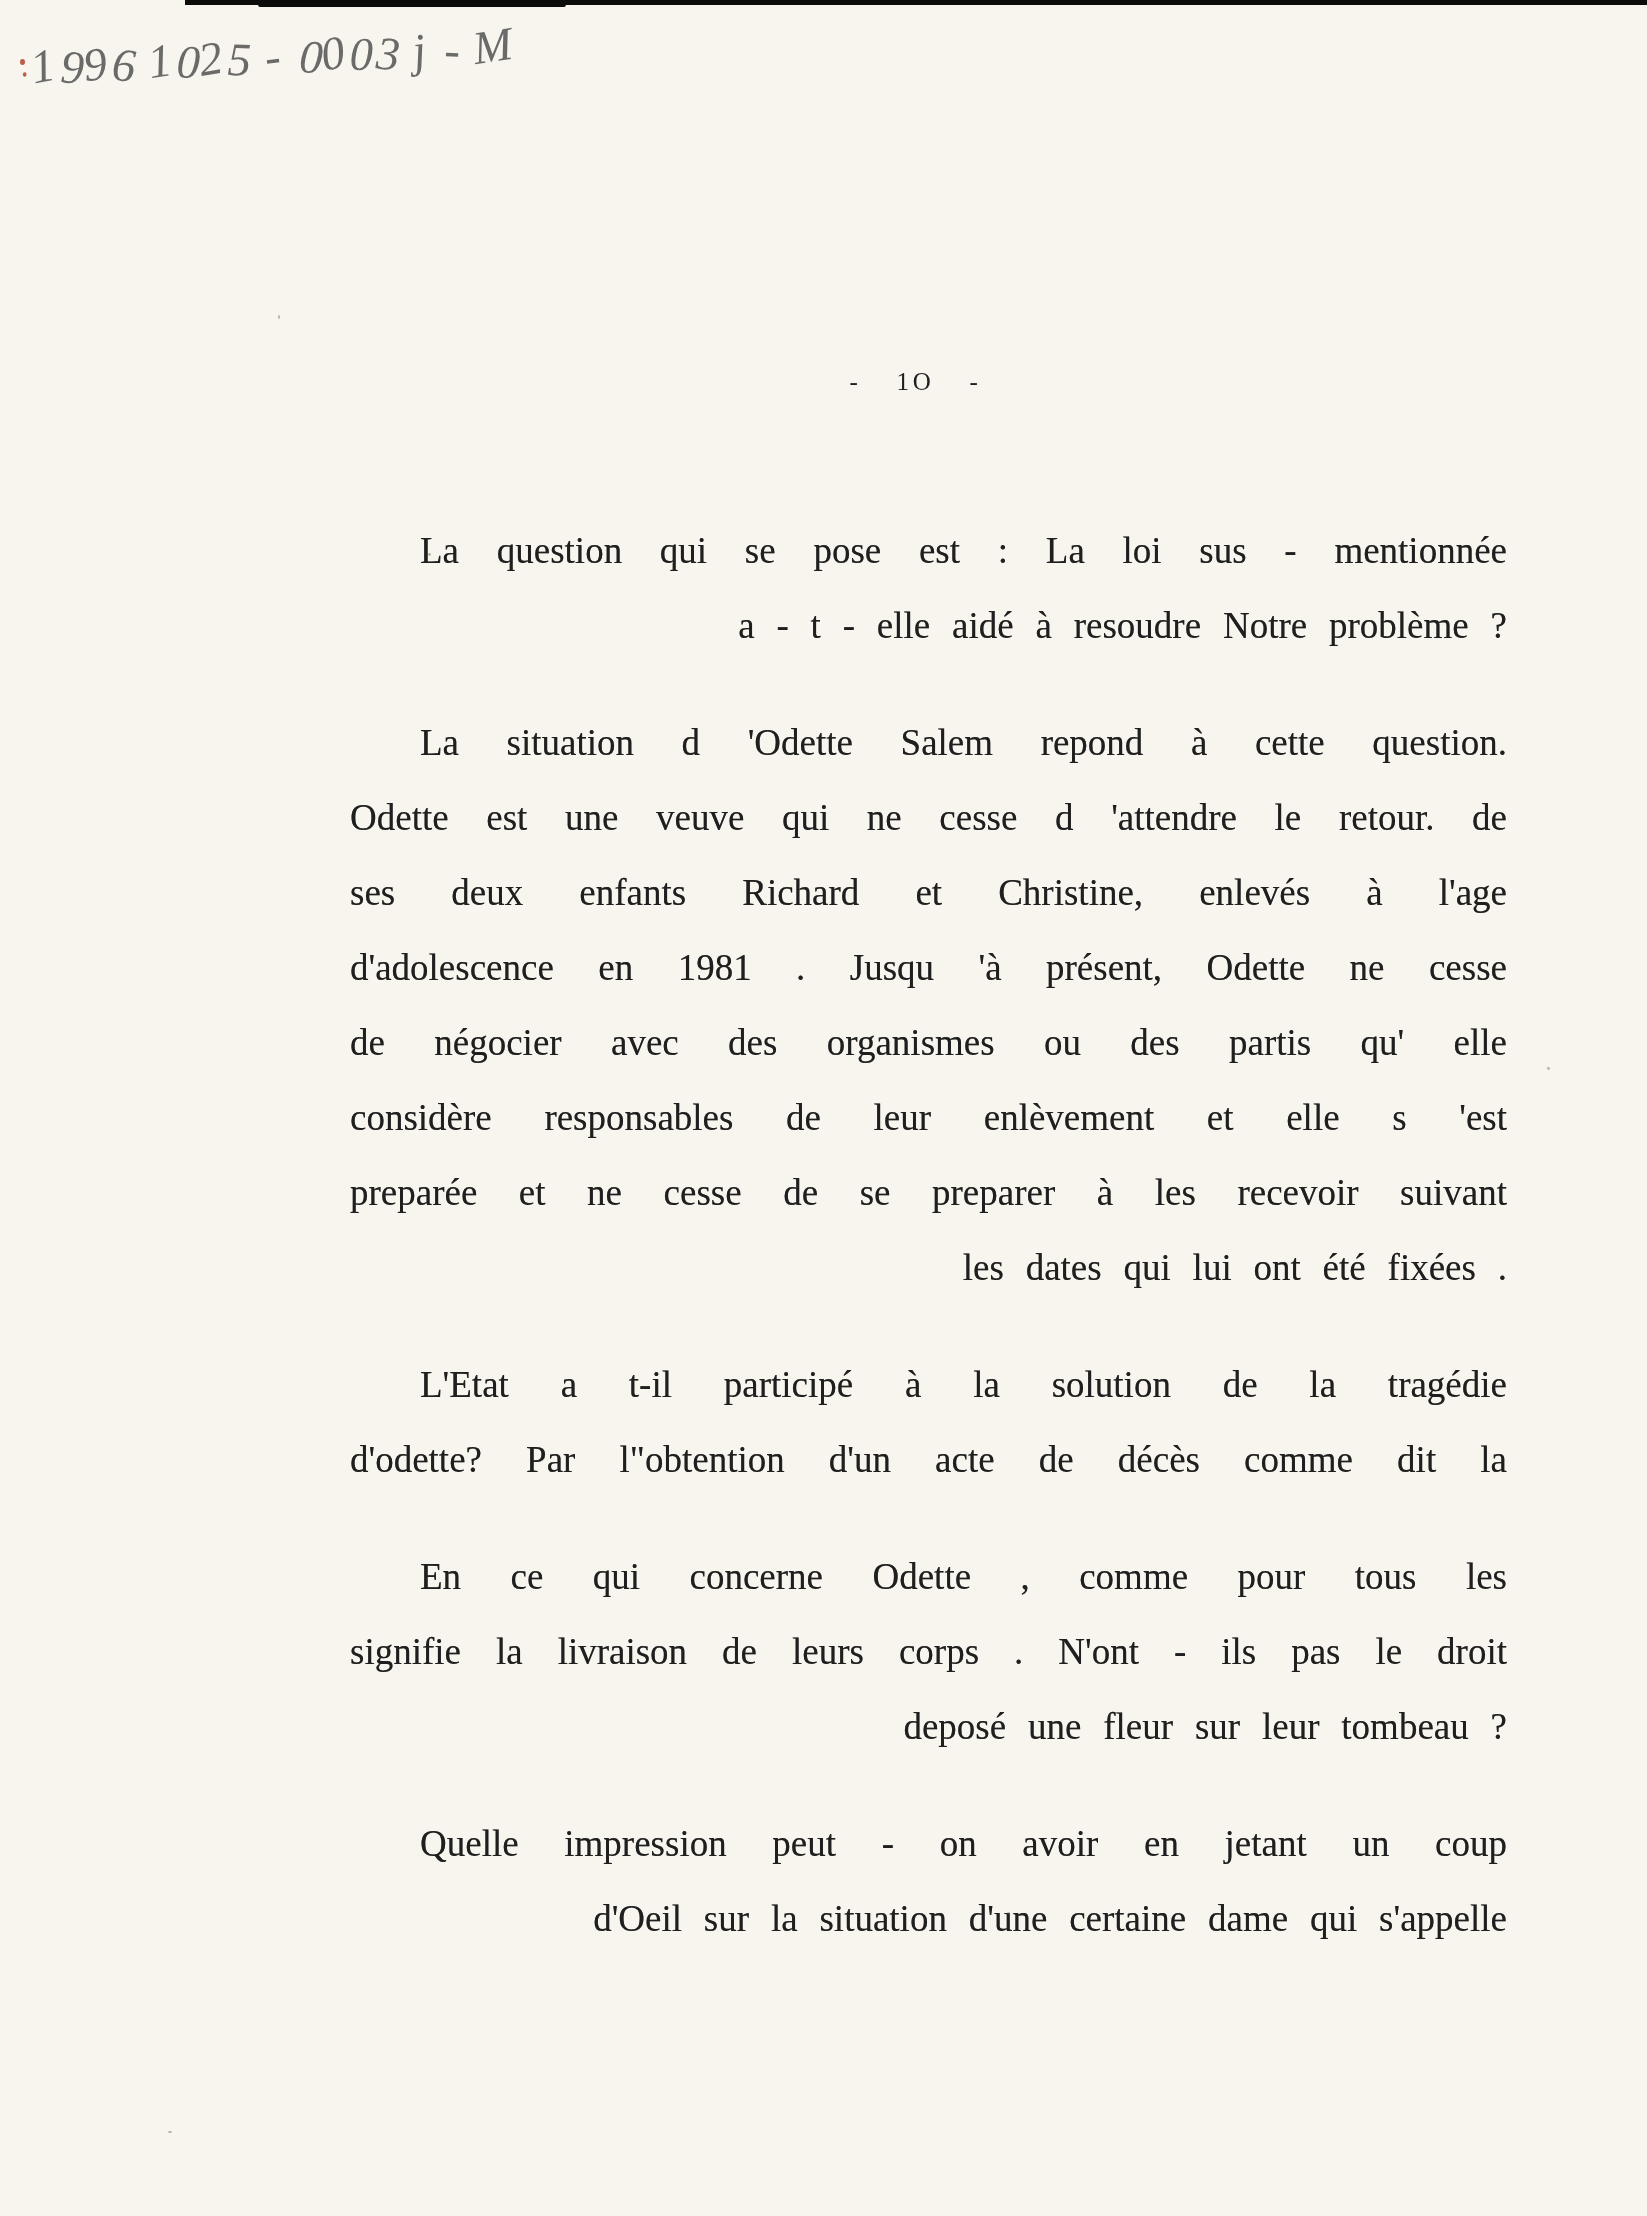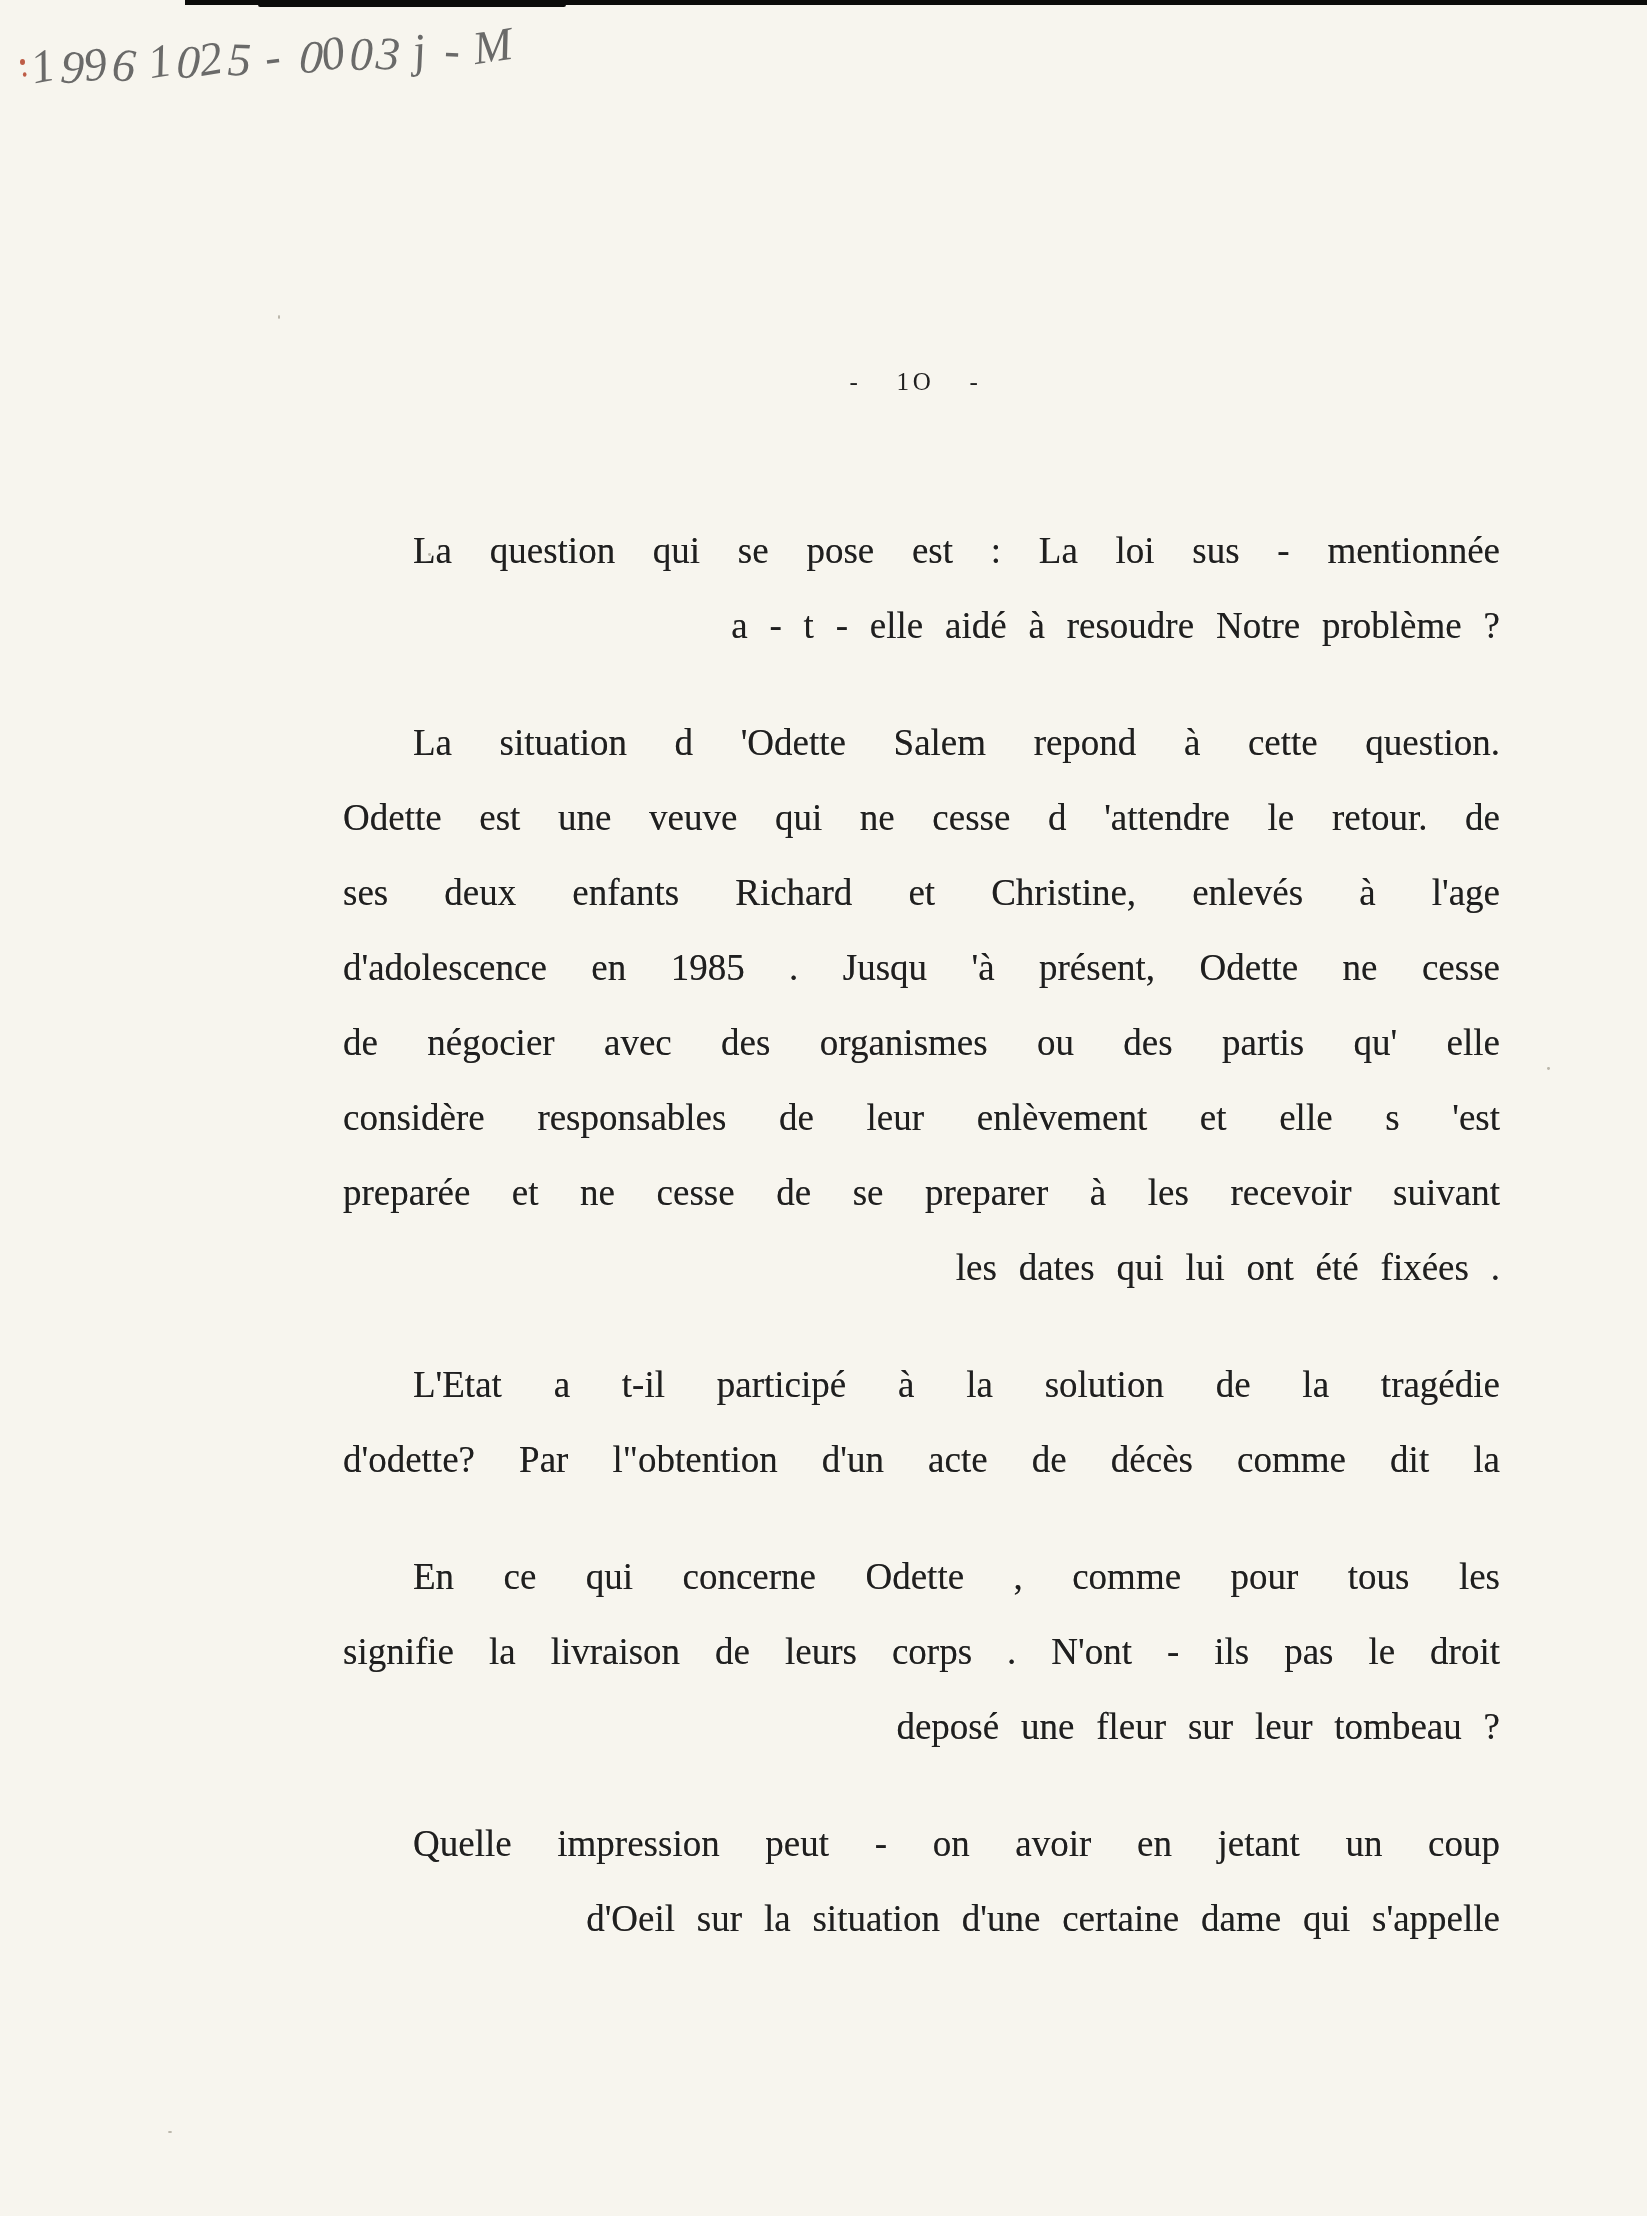--- a/index.html
+++ b/index.html
@@ -69,21 +69,21 @@
     top: 368px;
     left: 337px;
     width: 1157px;
     text-align: center;
     font-size: 25px;
     letter-spacing: 3.7px;
     word-spacing: 25px;
   }
   .text-block {
     position: absolute;
-    left: 343px;
+    left: 350px;
     top: 513px;
     width: 1157px;
   }
   .para {
     margin: 0 0 42px 0;
   }
   .line {
     font-size: 37px;
     line-height: 75px;
     word-spacing: 0.34em;
@@ -132,21 +132,21 @@
 
     <div class="para">
       <div class="line just indent">La question qui se pose est : La loi sus - mentionnée</div>
       <div class="line left">a - t - elle aidé à resoudre Notre problème ?</div>
     </div>
 
     <div class="para">
       <div class="line just indent">La situation d 'Odette Salem repond à cette question.</div>
       <div class="line just">Odette est une veuve qui ne cesse d 'attendre le retour. de</div>
       <div class="line just">ses deux enfants Richard et Christine, enlevés à l'age</div>
-      <div class="line just">d'adolescence en 1985 . Jusqu 'à présent, Odette ne cesse</div>
+      <div class="line just">d'adolescence en 1981 . Jusqu 'à présent, Odette ne cesse</div>
       <div class="line just">de négocier avec des organismes ou des partis qu' elle</div>
       <div class="line just">considère responsables de leur enlèvement et elle s 'est</div>
       <div class="line just">preparée et ne cesse de se preparer à les recevoir suivant</div>
       <div class="line left">les dates qui lui ont été fixées .</div>
     </div>
 
     <div class="para">
       <div class="line just indent">L'Etat a t-il participé à la solution de la tragédie</div>
       <div class="line just">d'odette? Par l"obtention d'un acte de décès comme dit la</div>
     </div>

